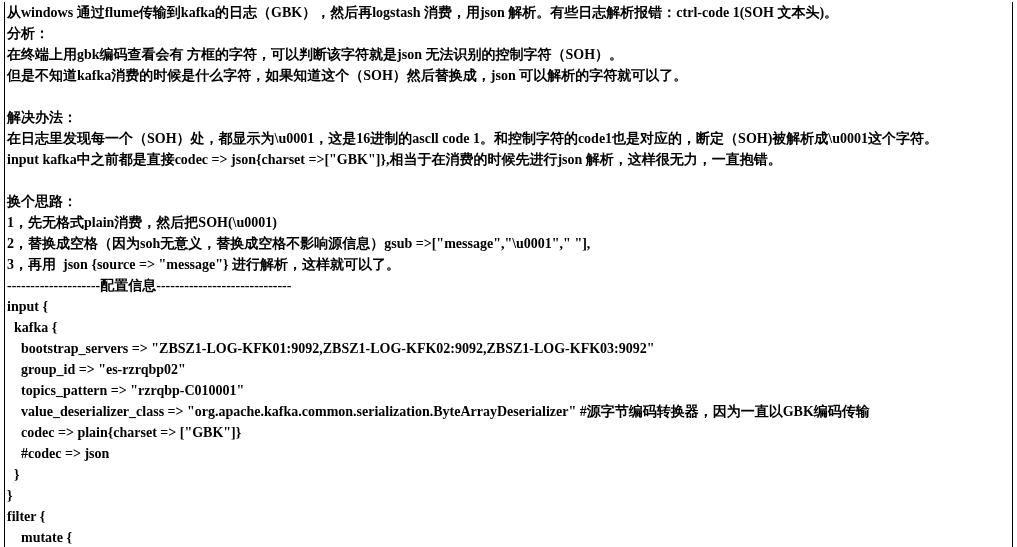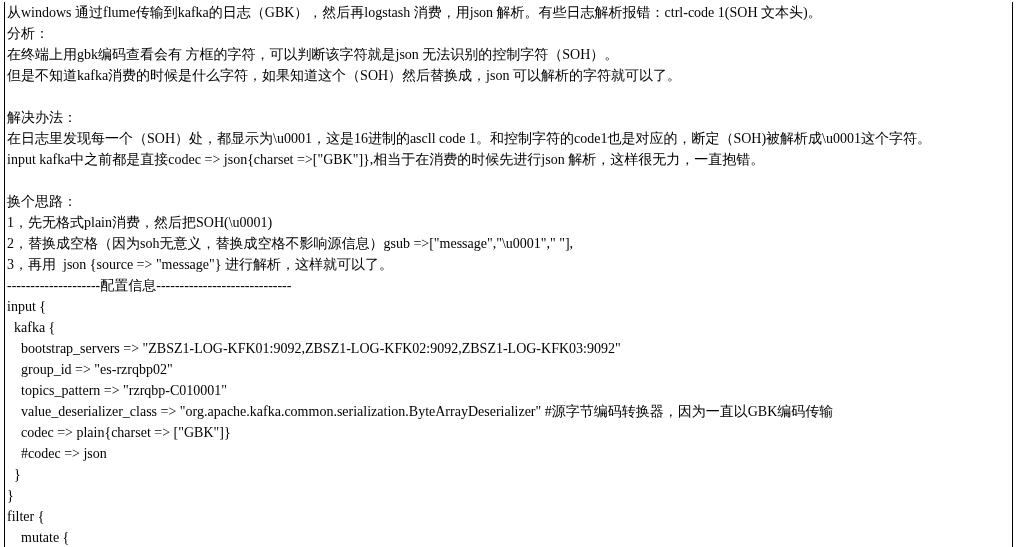--- a/index.html
+++ b/index.html
@@ -18,20 +18,21 @@
     }
     .content {
       border: 1px solid #000;
       border-top: none;
       padding: 0 2px 2px 2px;
       white-space: pre-wrap;
       word-break: break-all;
     }
     .line {
       display: block;
+      font-weight: bold;
     }
     .indent-1 {
       padding-left: 1ch;
     }
     .indent-2 {
       padding-left: 2ch;
     }
   </style>
 </head>
 <body>

